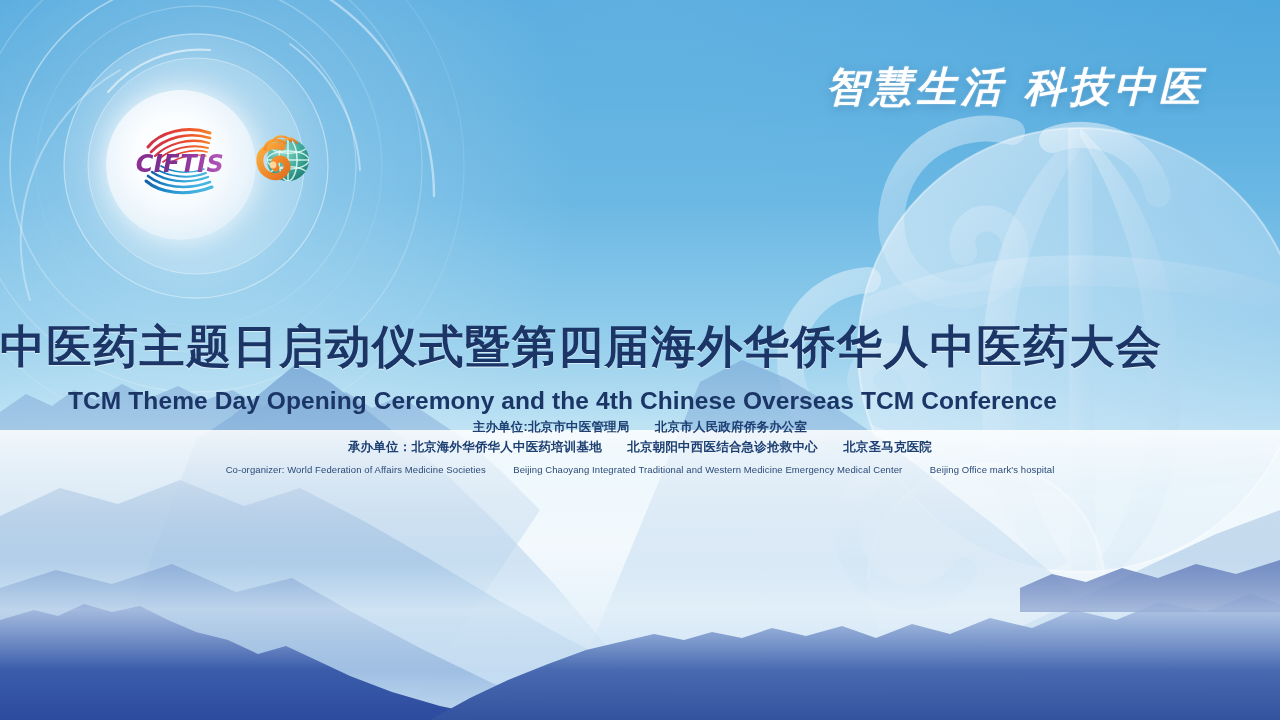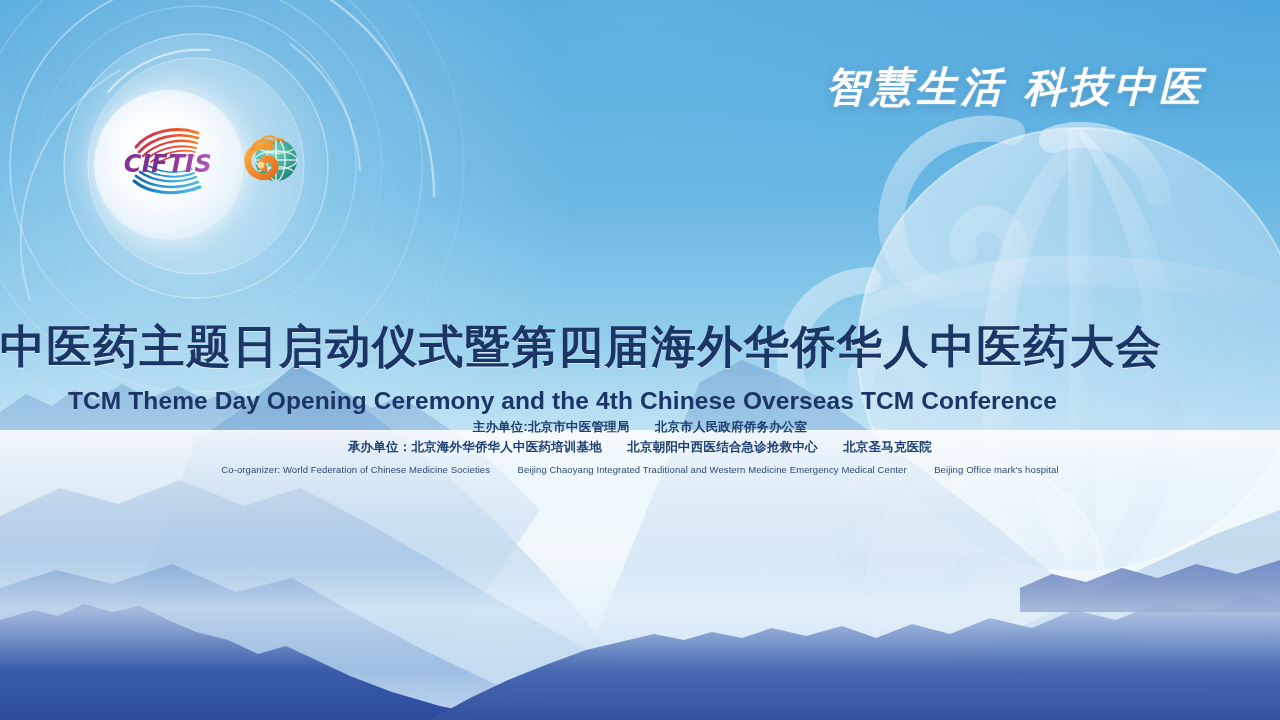--- a/index.html
+++ b/index.html
@@ -59,21 +59,21 @@
     pointer-events:none;
   }
   .haze2 {
     position:absolute; left:0; top:560px; width:1280px; height:110px;
     background:linear-gradient(180deg, rgba(255,255,255,.0) 0%, rgba(236,246,252,.55) 45%, rgba(255,255,255,0) 100%);
     pointer-events:none;
   }
 
   
   .logo-lockup {
-    position:absolute; left:100px; top:104px;
+    position:absolute; left:112px; top:104px;
     width:200px; height:112px;
     display:flex; align-items:center;
   }
   .logo-disc {
     position:absolute; left:-6px; top:-14px;
     width:150px; height:150px; border-radius:50%;
     background:radial-gradient(circle at 46% 44%, #ffffff 0%, #fbfdff 34%, #eaf4fb 62%, #d9ecf8 82%, rgba(214,235,248,.55) 100%);
     box-shadow:0 0 26px rgba(255,255,255,.75);
   }
   .logo-mark { position:relative; width:112px; height:82px; margin-left:12px; }
@@ -389,21 +389,21 @@
     <div class="org-cn org-cn-2">
       <span>承办单位：北京海外华侨华人中医药培训基地</span>
       <span class="gap"></span>
       <span>北京朝阳中西医结合急诊抢救中心</span>
       <span class="gap"></span>
       <span>北京圣马克医院</span>
     </div>
 
     <div class="org-en-wrap">
       <div class="org-en">
-        <span>Co-organizer: World Federation of Chinese Medicine Societies</span>
+        <span>Co-organizer: World Federation of Affairs Medicine Societies</span>
         <span class="gap"></span>
         <span>Beijing Chaoyang Integrated Traditional and Western Medicine Emergency Medical Center</span>
         <span class="gap"></span>
         <span>Beijing Office mark's hospital</span>
       </div>
     </div>
 
   </div>
 
 </div>

